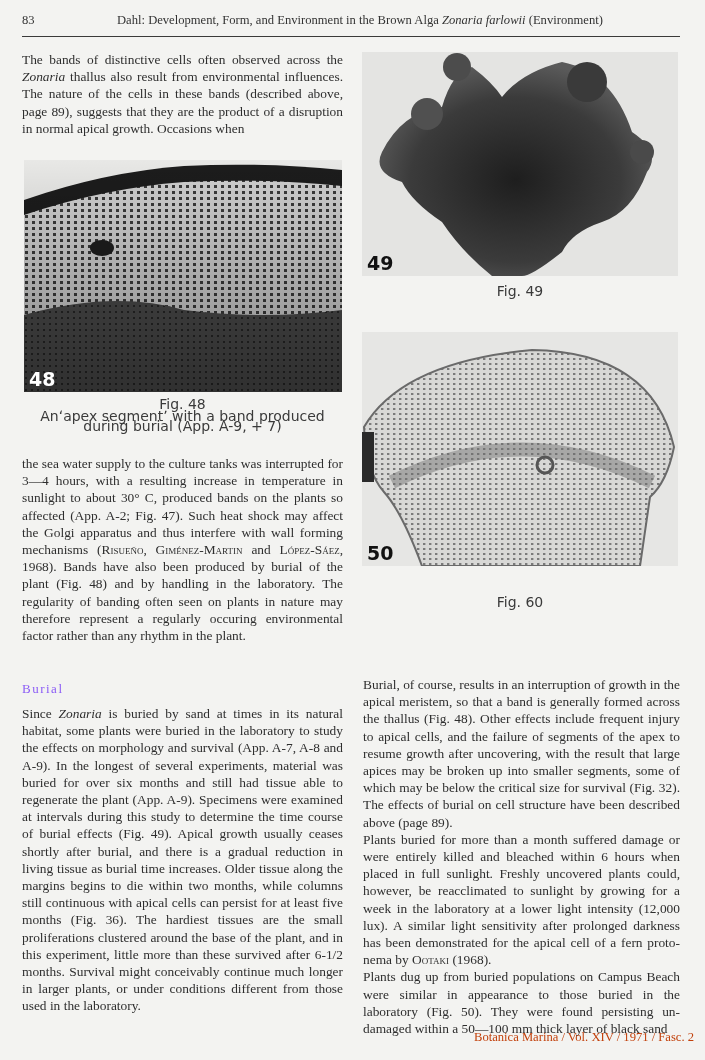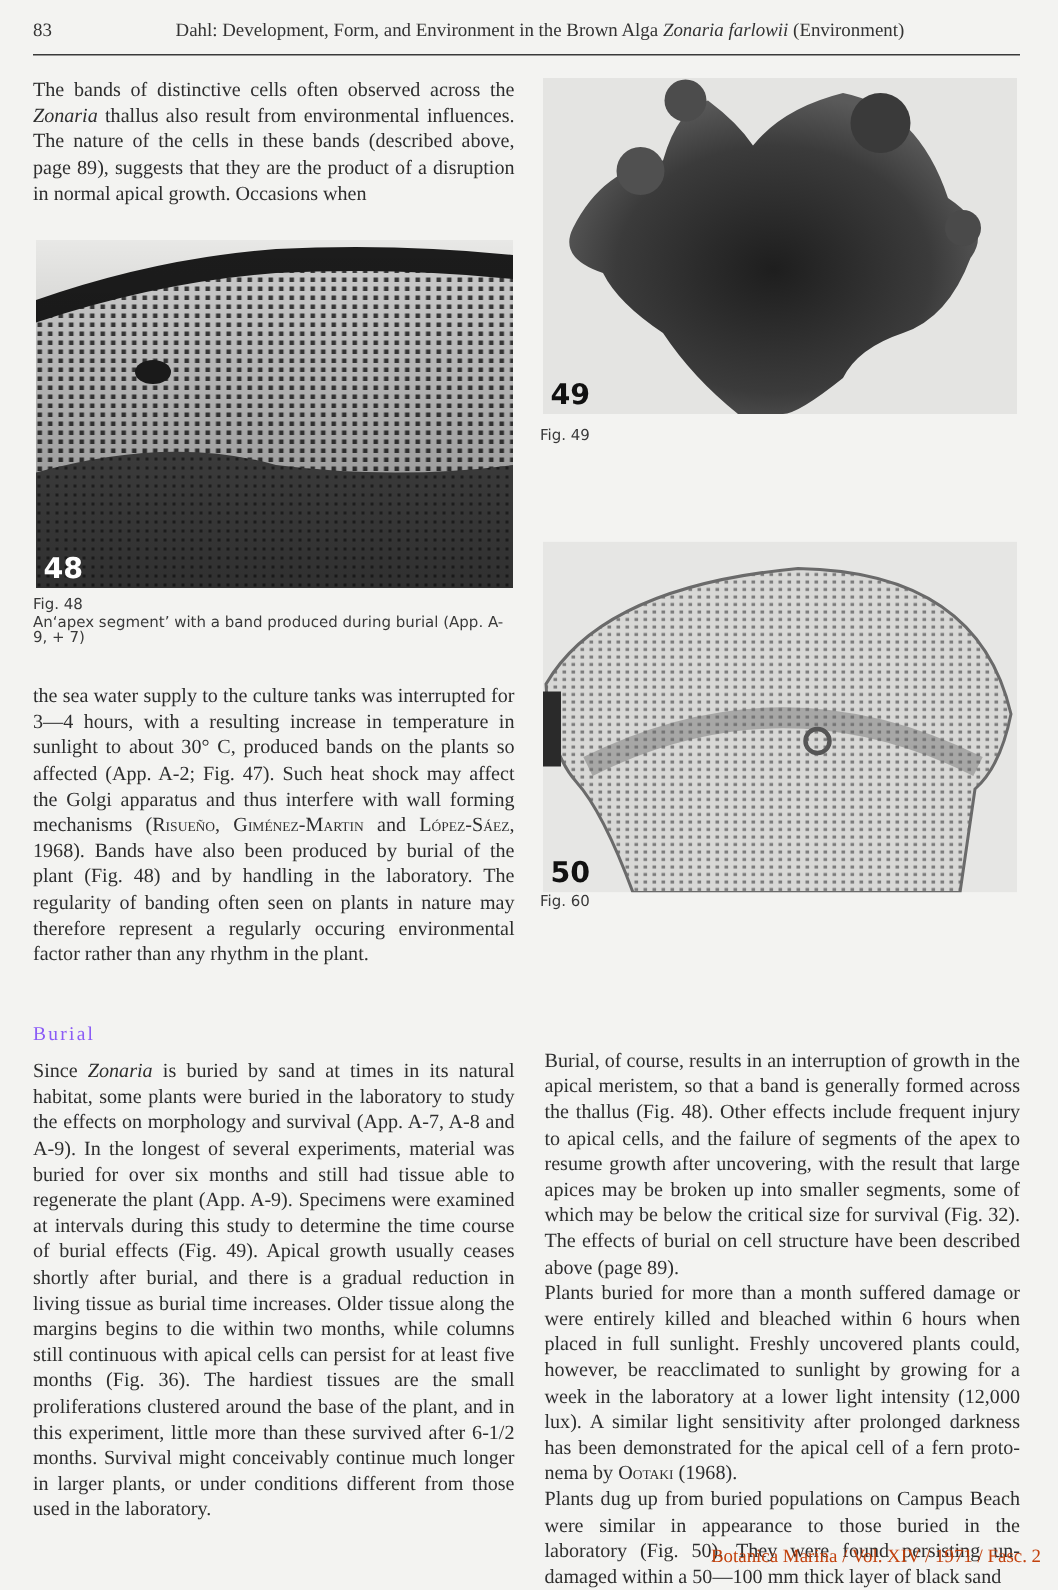--- a/index.html
+++ b/index.html
@@ -19,21 +19,21 @@
   .header .run { position: absolute; left: 95px; top: 3px; white-space: nowrap; }
   .body-text {
     font-size: 13.4px; line-height: 17.2px; text-align: justify;
     color: #2e2e2e;
   }
   .body-text p { margin: 0; }
   .smallcaps { font-variant: small-caps; }
   .heading { font-size: 13px; letter-spacing: 1.5px; color: #8b5cf6; }
   .caption {
     font-family: "DejaVu Sans", "Liberation Sans", sans-serif;
-    font-size: 10px; line-height: 10.2px; text-align: left; color: #3a3a3a;
+    font-size: 14px; line-height: 10.2px; text-align: center; color: #3a3a3a;
   }
   .caption .figno { display: block; margin-bottom: 2px; }
   .figure { overflow: hidden; }
   .figlabel {
     position: absolute; left: 5px; bottom: 2px;
     font-family: "DejaVu Sans", sans-serif; font-weight: bold;
     font-size: 19px; color: #fff;
   }
   .figlabel.dark { color: #111; }
   .footer { font-size: 12.6px; color: #c2410c; white-space: nowrap; }
@@ -107,40 +107,40 @@
     <circle cx="280" cy="100" r="12" fill="#4a4a4a"></circle>
     <circle cx="225" cy="30" r="20" fill="#3a3a3a"></circle>
   </svg>
   <span class="figlabel dark">49</span>
 </div>
 
 <div class="abs caption" style="left:360px; top:286px; width:320px;">
   <span class="figno">Fig. 49</span>
 </div>
 
-<div class="abs figure" style="left:362px; top:361px; width:316px; height:234px;">
+<div class="abs figure" style="left:362px; top:332px; width:316px; height:234px;">
   <svg width="316" height="234" viewBox="0 0 316 234">
     <defs>
       <pattern id="cells50" width="6" height="5" patternUnits="userSpaceOnUse">
         <rect width="6" height="5" fill="#d8d8d6"></rect>
         <rect x="1" y="1" width="2.4" height="2" fill="#7a7a7a"></rect>
       </pattern>
     </defs>
     <rect width="316" height="234" fill="#e6e6e4"></rect>
     <path d="M2 95 Q40 30 170 18 Q290 20 312 115 Q305 150 288 165 L278 234 L60 234 Q40 180 22 160 Q4 140 2 95 Z" fill="url(#cells50)" stroke="#6a6a6a" stroke-width="2"></path>
     <path d="M30 150 Q160 85 290 150" fill="none" stroke="#6c6c6c" stroke-width="14" stroke-opacity="0.45"></path>
     <circle cx="183" cy="133" r="8" fill="none" stroke="#555" stroke-width="3"></circle>
     <rect x="0" y="100" width="12" height="50" fill="#2a2a2a"></rect>
   </svg>
   <span class="figlabel dark">50</span>
 </div>
 
 <div class="abs caption" style="left:360px; top:597px; width:320px;">
   <span class="figno">Fig. 60</span>
 </div>
 
-<div class="abs body-text" style="left:363px; top:698px; width:317px;">
+<div class="abs body-text" style="left:363px; top:676px; width:317px;">
   <p>Burial, of course, results in an interruption of growth in the apical meristem, so that a band is generally formed across the thallus (Fig. 48). Other effects include frequent injury to apical cells, and the failure of segments of the apex to resume growth after uncovering, with the result that large apices may be broken up into smaller segments, some of which may be below the critical size for survival (Fig. 32). The effects of burial on cell structure have been described above (page 89).</p>
   <p><span>Plants buried for more than a month suffered damage or were entirely killed and bleached within 6 hours when placed in full sunlight. Freshly uncovered plants could, however, be reacclimated to sunlight by growing for a week in the laboratory at a lower light intensity (12,000 lux). A similar light sensitivity after prolonged darkness has been demonstrated for the apical cell of a fern proto­nema by </span><span class="smallcaps">Ootaki</span><span> (1968).</span></p>
   <p>Plants dug up from buried populations on Campus Beach were similar in appearance to those buried in the laboratory (Fig. 50). They were found persisting un­damaged within a 50—100 mm thick layer of black sand</p>
 </div>
 
 <div class="abs footer" style="left:474px; top:1030px;">Botanica Marina / Vol. XIV / 1971 / Fasc. 2</div>
 
 </body></html>

